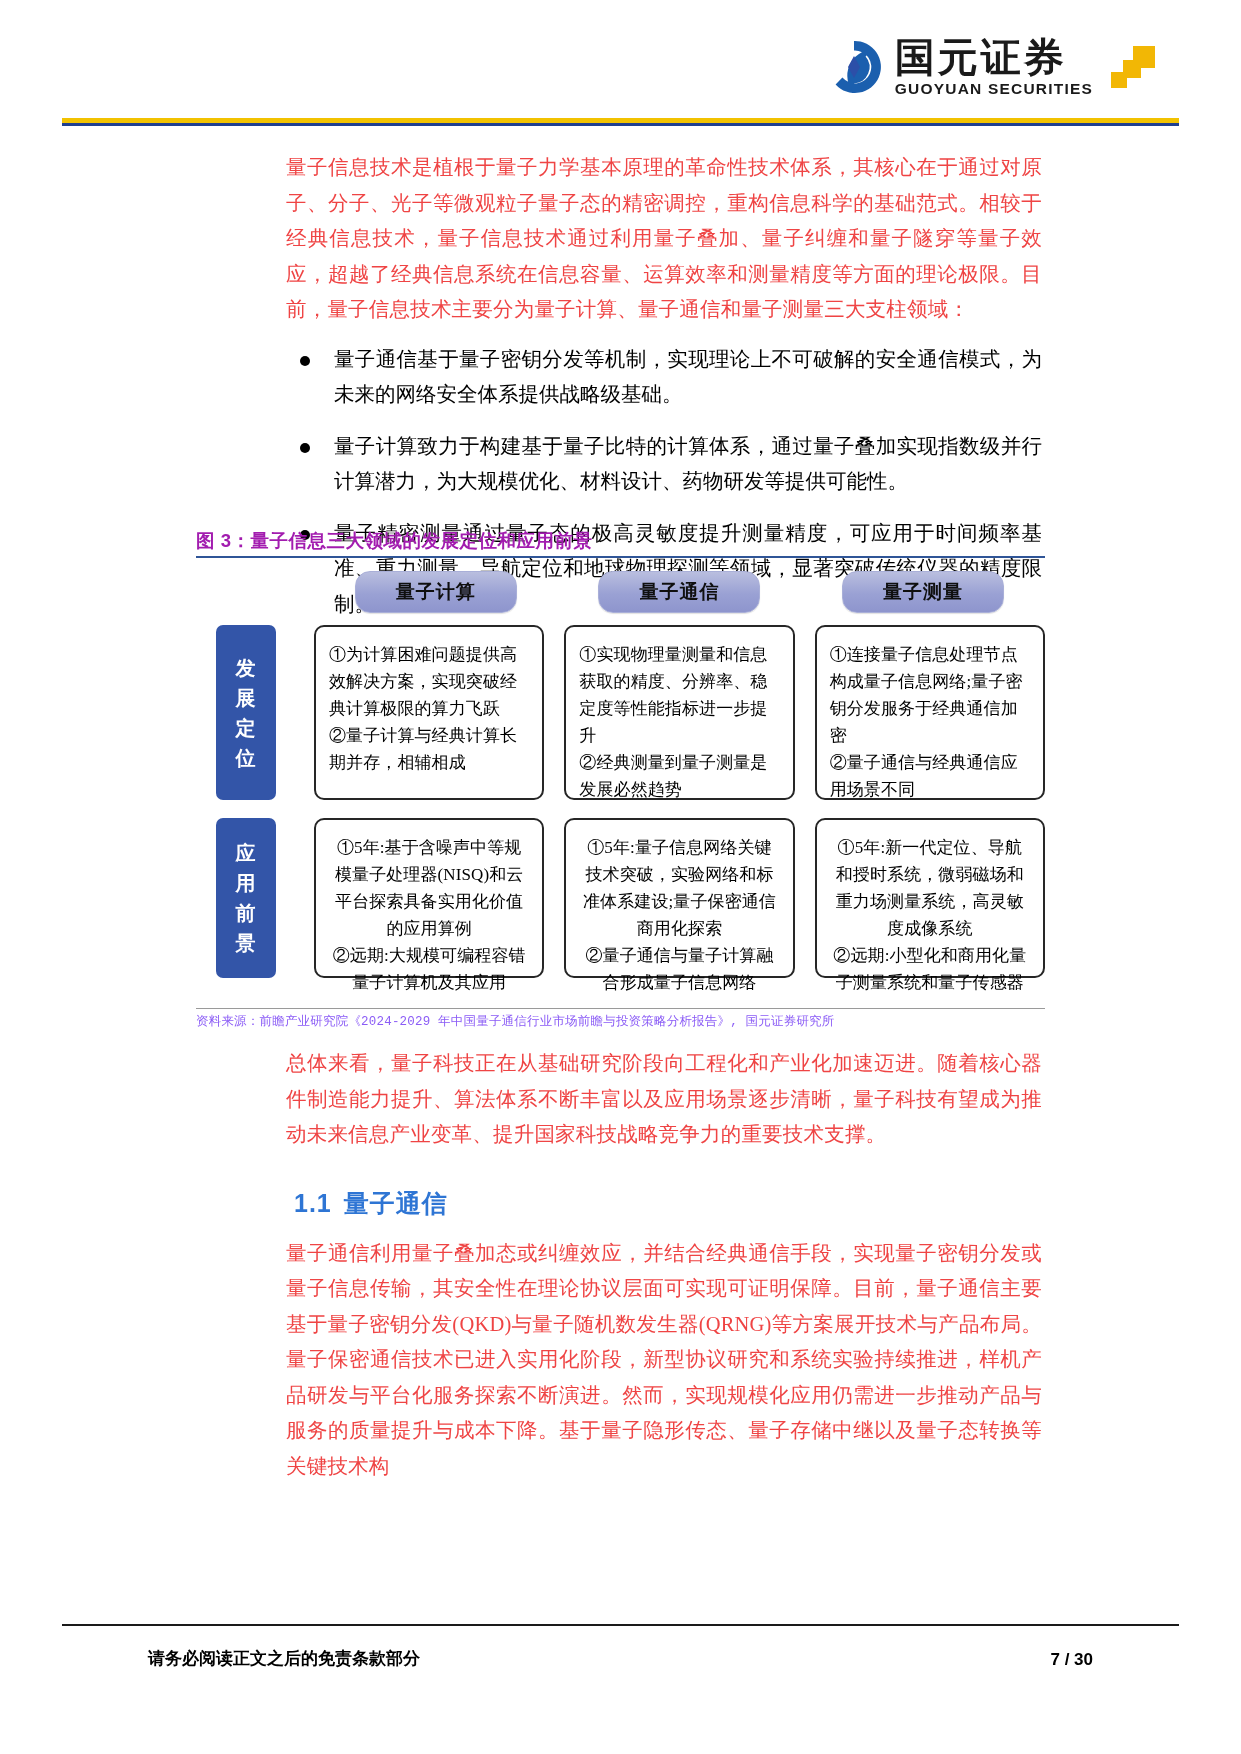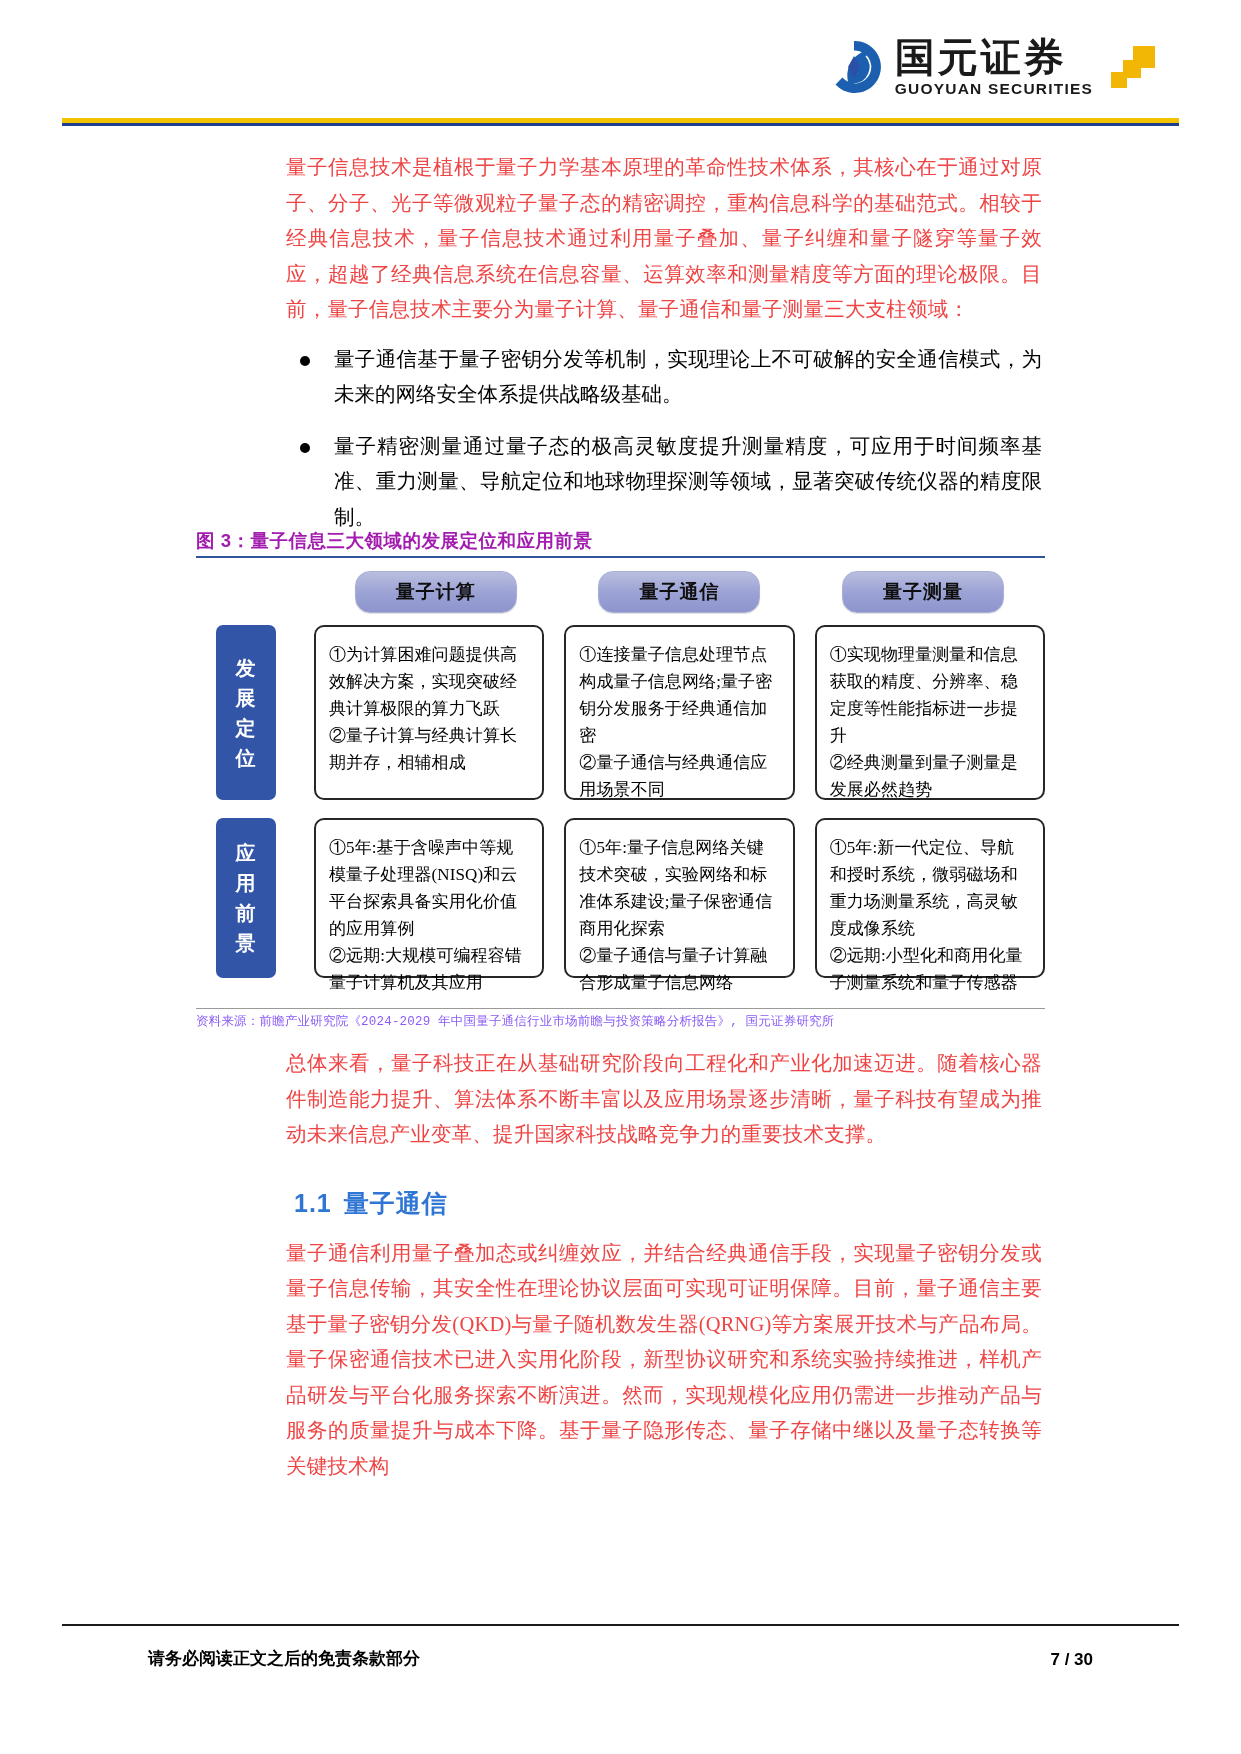--- a/index.html
+++ b/index.html
@@ -229,21 +229,21 @@
     background:#fff;
     padding:14px 13px 12px 13px;
     box-sizing:border-box;
     font-family:Liberation Serif, serif;
     font-size:17px;
     line-height:27px;
     color:#000;
     letter-spacing:0.1px;
   }
   .row1 .cell{height:175px;}
-  .row2 .cell{height:160px;}
+  .row2 .cell{height:160px;text-align:center;}
   .row1 .side-label{height:175px;}
   .row2 .side-label{height:160px;}
 
   .fig-rule-bot{
     position:absolute;
     left:196px; right:196px;
     top:1008px;
     height:1px;
     background:#9a9a9a;
   }
@@ -331,20 +331,21 @@
   </div>
 
   <div class="rule-yellow"></div>
   <div class="rule-navy"></div>
 
   <div class="content">
     <p class="body">量子信息技术是植根于量子力学基本原理的革命性技术体系，其核心在于通过对原子、分子、光子等微观粒子量子态的精密调控，重构信息科学的基础范式。相较于经典信息技术，量子信息技术通过利用量子叠加、量子纠缠和量子隧穿等量子效应，超越了经典信息系统在信息容量、运算效率和测量精度等方面的理论极限。目前，量子信息技术主要分为量子计算、量子通信和量子测量三大支柱领域：</p>
 
     <ul class="bullets">
       <li>量子通信基于量子密钥分发等机制，实现理论上不可破解的安全通信模式，为未来的网络安全体系提供战略级基础。</li>
+      <li>量子计算致力于构建基于量子比特的计算体系，通过量子叠加实现指数级并行计算潜力，为大规模优化、材料设计、药物研发等提供可能性。</li>
       <li>量子精密测量通过量子态的极高灵敏度提升测量精度，可应用于时间频率基准、重力测量、导航定位和地球物理探测等领域，显著突破传统仪器的精度限制。</li>
     </ul>
   </div>
 
   <div class="fig-title">图 3：量子信息三大领域的发展定位和应用前景</div>
   <div class="fig-rule-top"></div>
 
   <div class="figure">
 
     <div class="hdr-row">
@@ -364,24 +365,24 @@
       <div class="grid-row row1">
         <div class="side-label">
           <span>发</span>
           <span>展</span>
           <span>定</span>
           <span>位</span>
         </div>
         <div class="cells">
           <div class="cell" style="white-space:pre-line">①为计算困难问题提供高效解决方案，实现突破经典计算极限的算力飞跃
 ②量子计算与经典计算长期并存，相辅相成</div>
+          <div class="cell" style="white-space:pre-line">①实现物理量测量和信息获取的精度、分辨率、稳定度等性能指标进一步提升
+②经典测量到量子测量是发展必然趋势</div>
           <div class="cell" style="white-space:pre-line">①连接量子信息处理节点构成量子信息网络;量子密钥分发服务于经典通信加密
 ②量子通信与经典通信应用场景不同</div>
-          <div class="cell" style="white-space:pre-line">①实现物理量测量和信息获取的精度、分辨率、稳定度等性能指标进一步提升
-②经典测量到量子测量是发展必然趋势</div>
         </div>
       </div>
 
       <div class="grid-row row2">
         <div class="side-label">
           <span>应</span>
           <span>用</span>
           <span>前</span>
           <span>景</span>
         </div>

